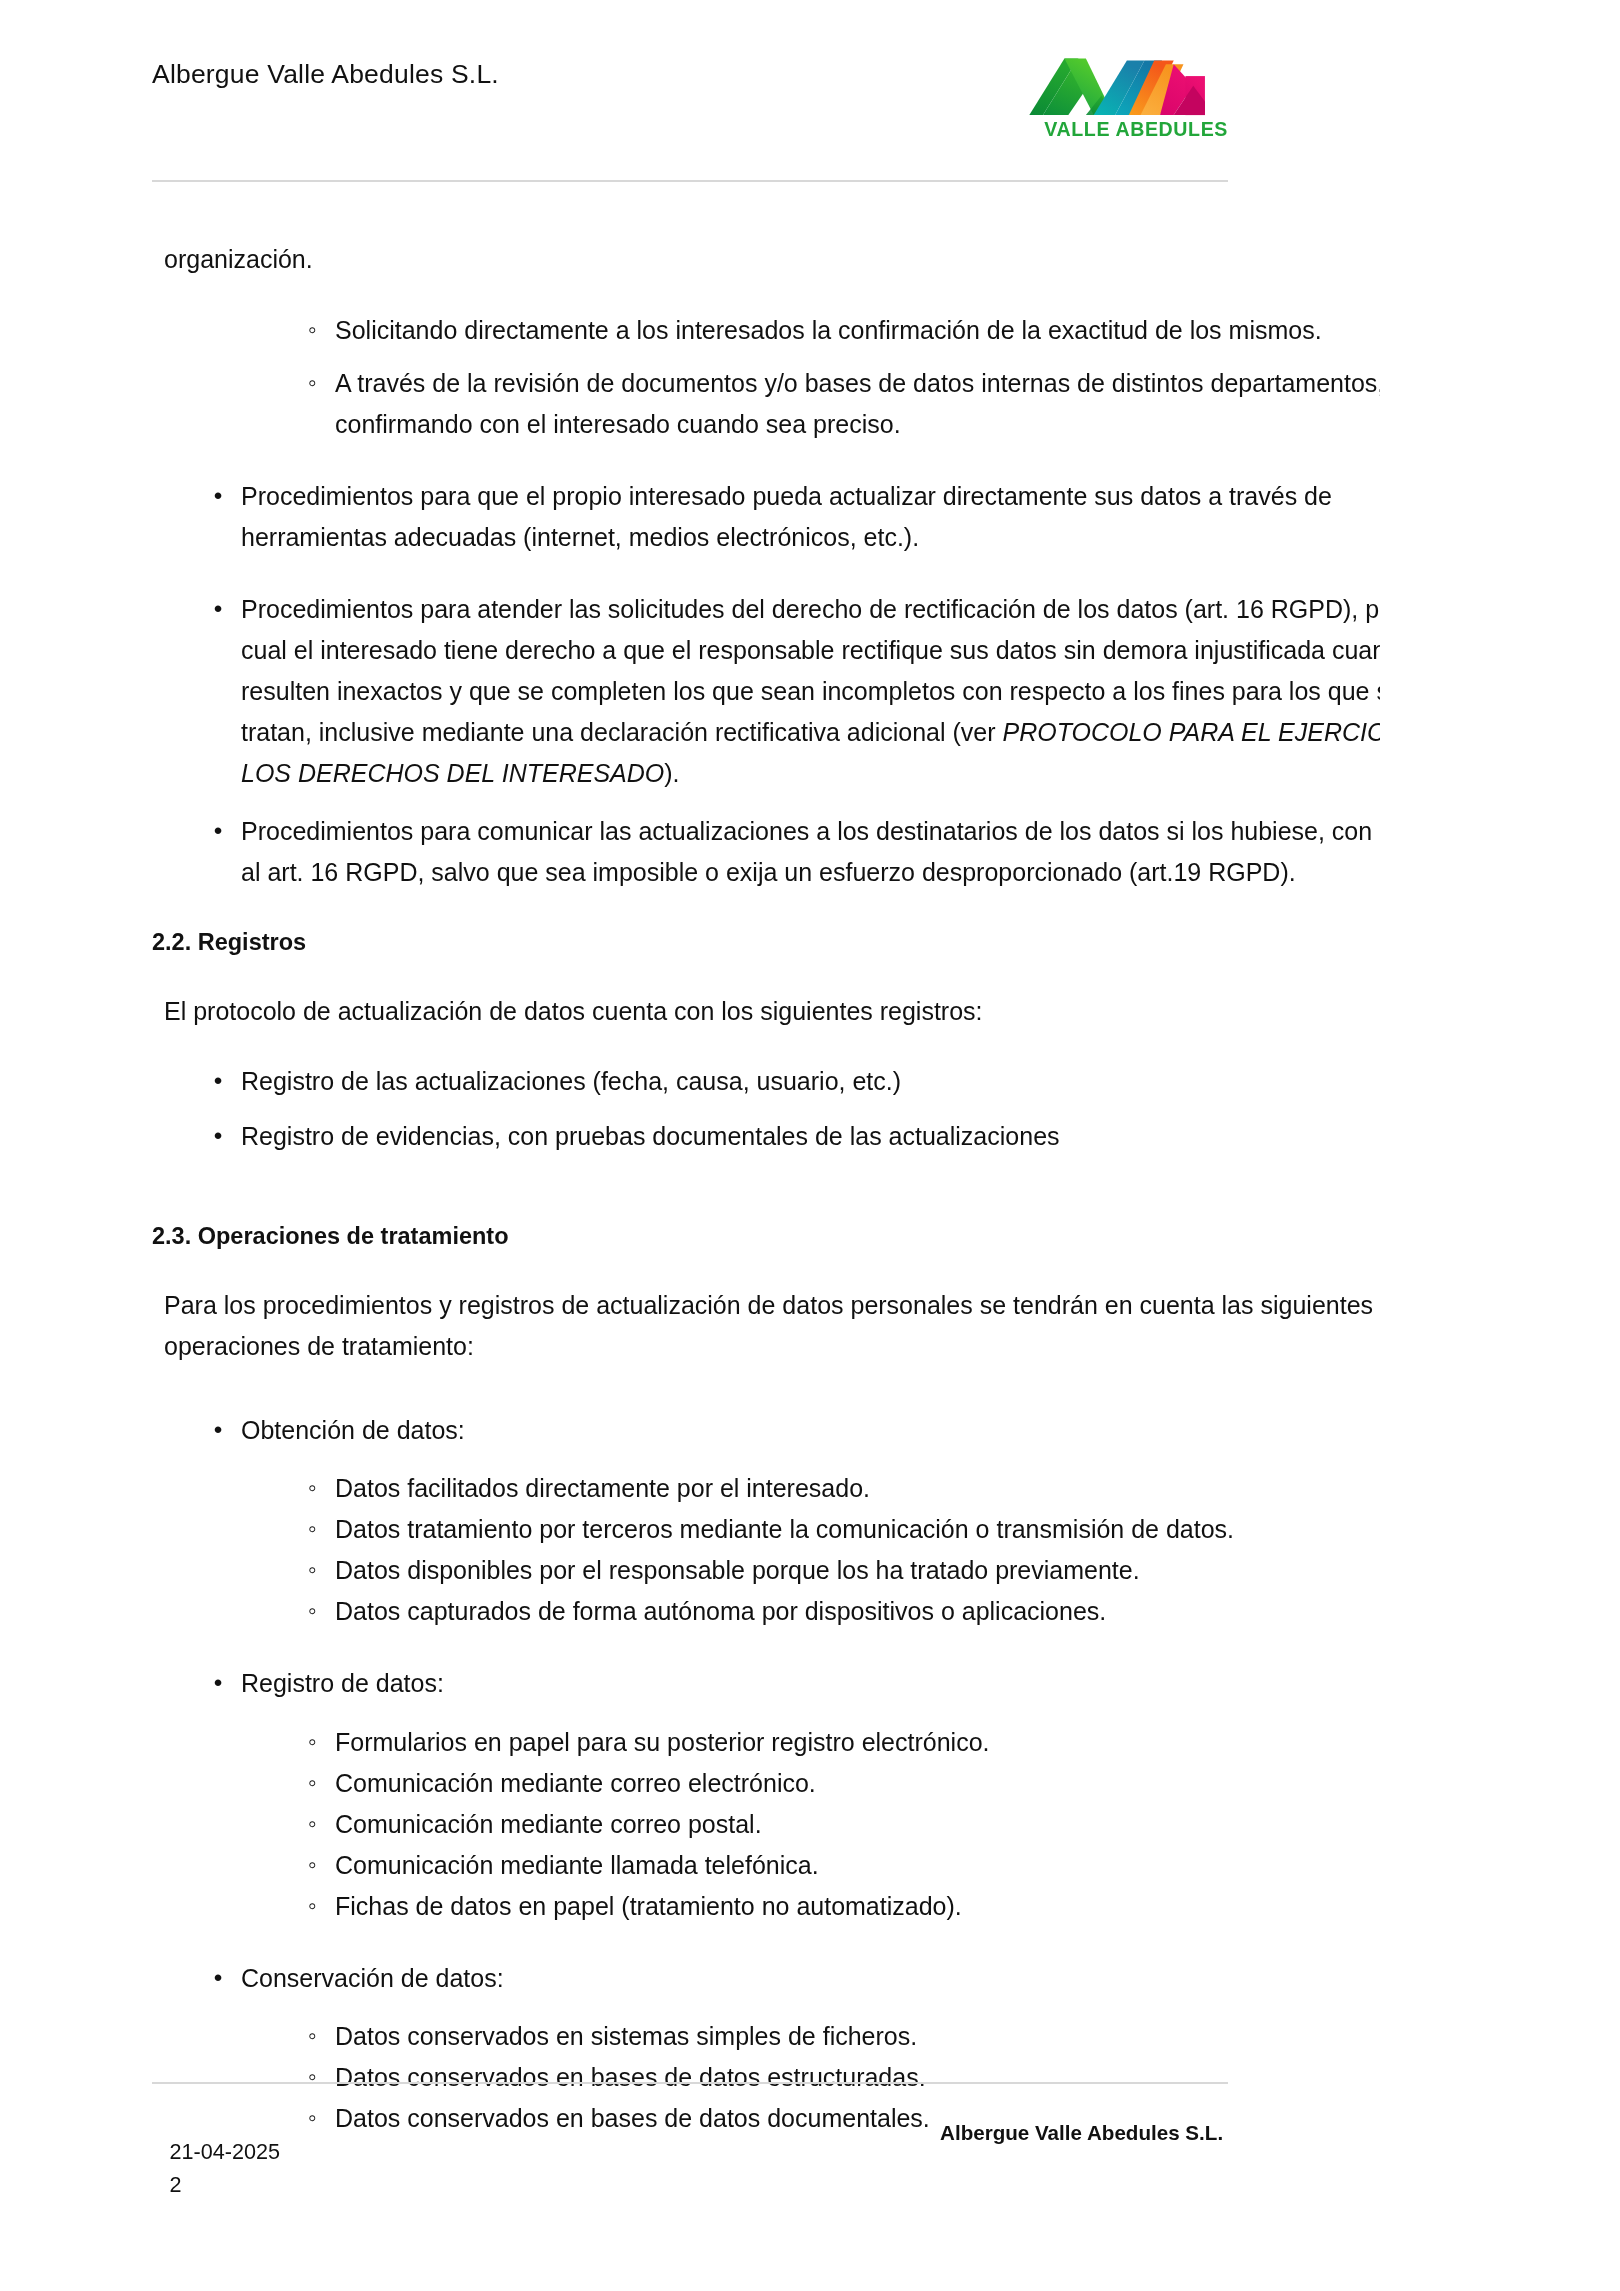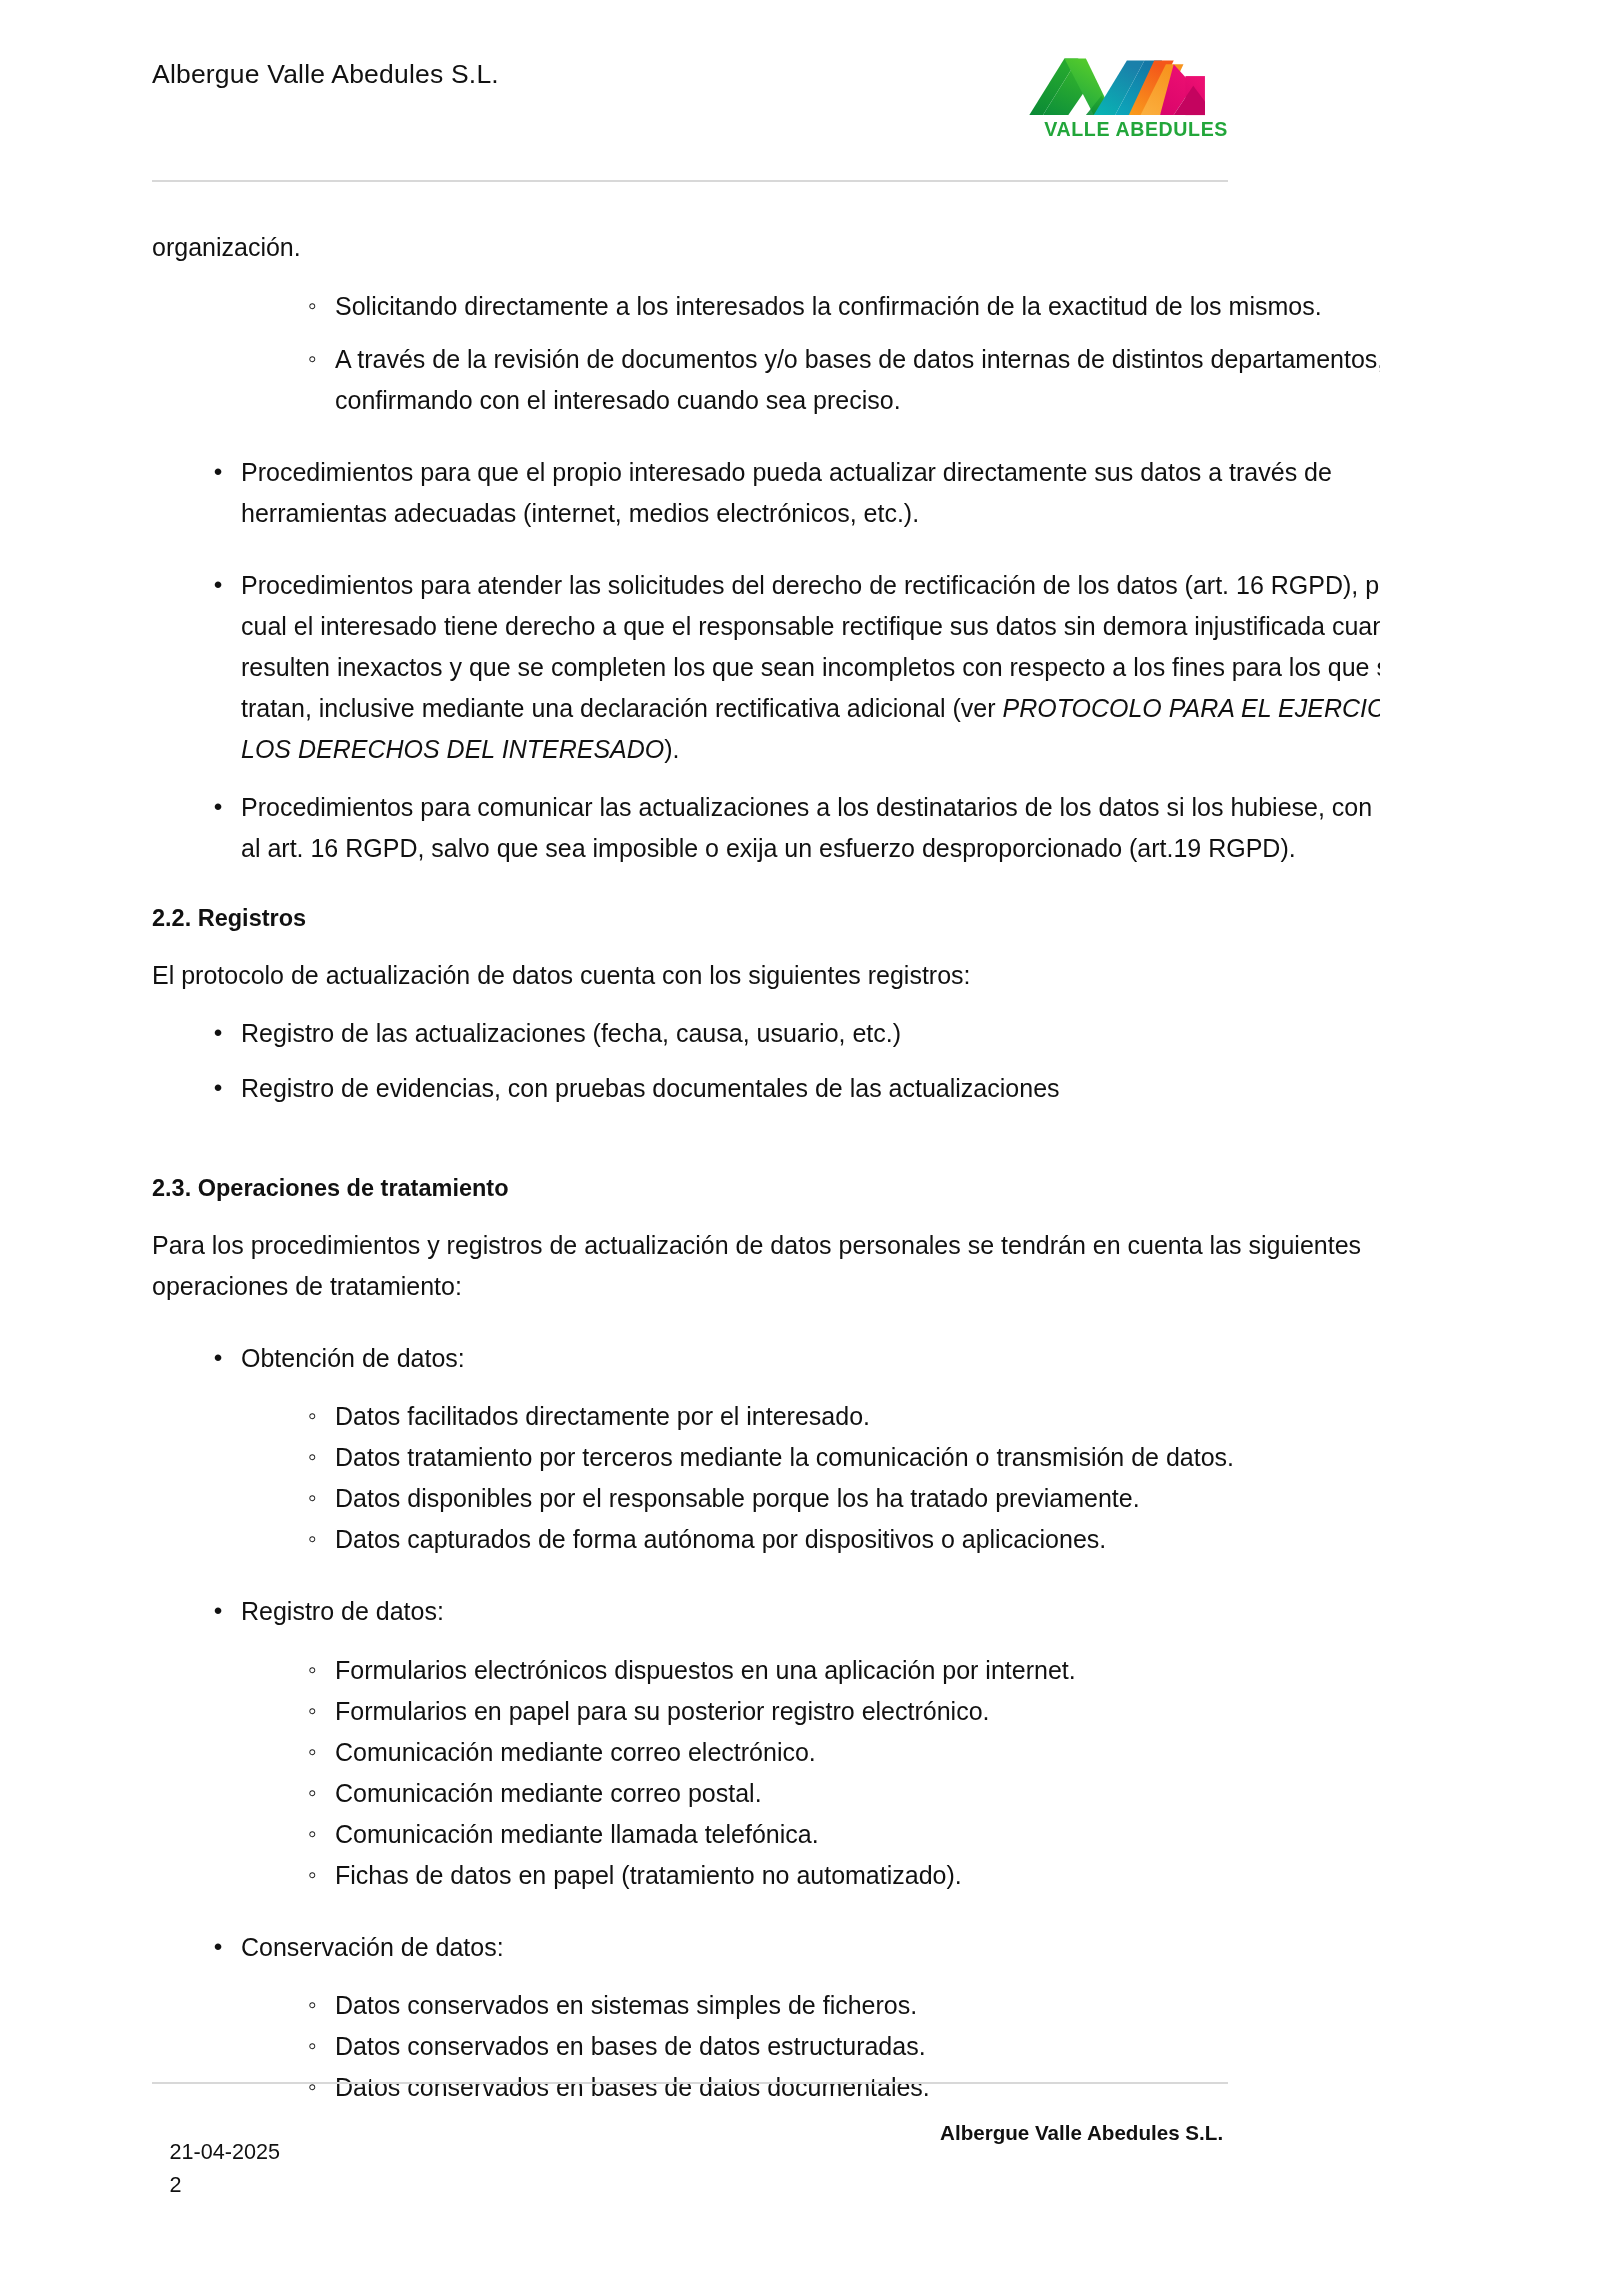--- a/index.html
+++ b/index.html
@@ -114,21 +114,21 @@
   .content {
     position: absolute;
     left: 152px;
     top: 227px;
     width: 1316px;
   }
   .para {
     font-size: 25px;
     line-height: 41px;
     color: #111111;
-    margin: 0;
+    margin: 12px;
   }
   .heading {
     font-size: 23.5px;
     font-weight: bold;
     line-height: 37px;
     color: #111111;
     margin: 0;
   }
   .spacer-sm { height: 17.6px; }
   .spacer-md { height: 31px; }
@@ -311,21 +311,20 @@
       <li>Datos capturados de forma autónoma por dispositivos o aplicaciones.</li>
     </ul>
 
     <div class="spacer-md"></div>
 
     <ul class="lvl1">
       <li>Registro de datos:</li>
     </ul>
     <div class="spacer-sm"></div>
     <ul class="lvl2">
-      <li>Formularios electrónicos dispuestos en una aplicación por internet.</li>
       <li>Formularios en papel para su posterior registro electrónico.</li>
       <li>Comunicación mediante correo electrónico.</li>
       <li>Comunicación mediante correo postal.</li>
       <li>Comunicación mediante llamada telefónica.</li>
       <li>Fichas de datos en papel (tratamiento no automatizado).</li>
     </ul>
 
     <div class="spacer-md"></div>
 
     <ul class="lvl1">

